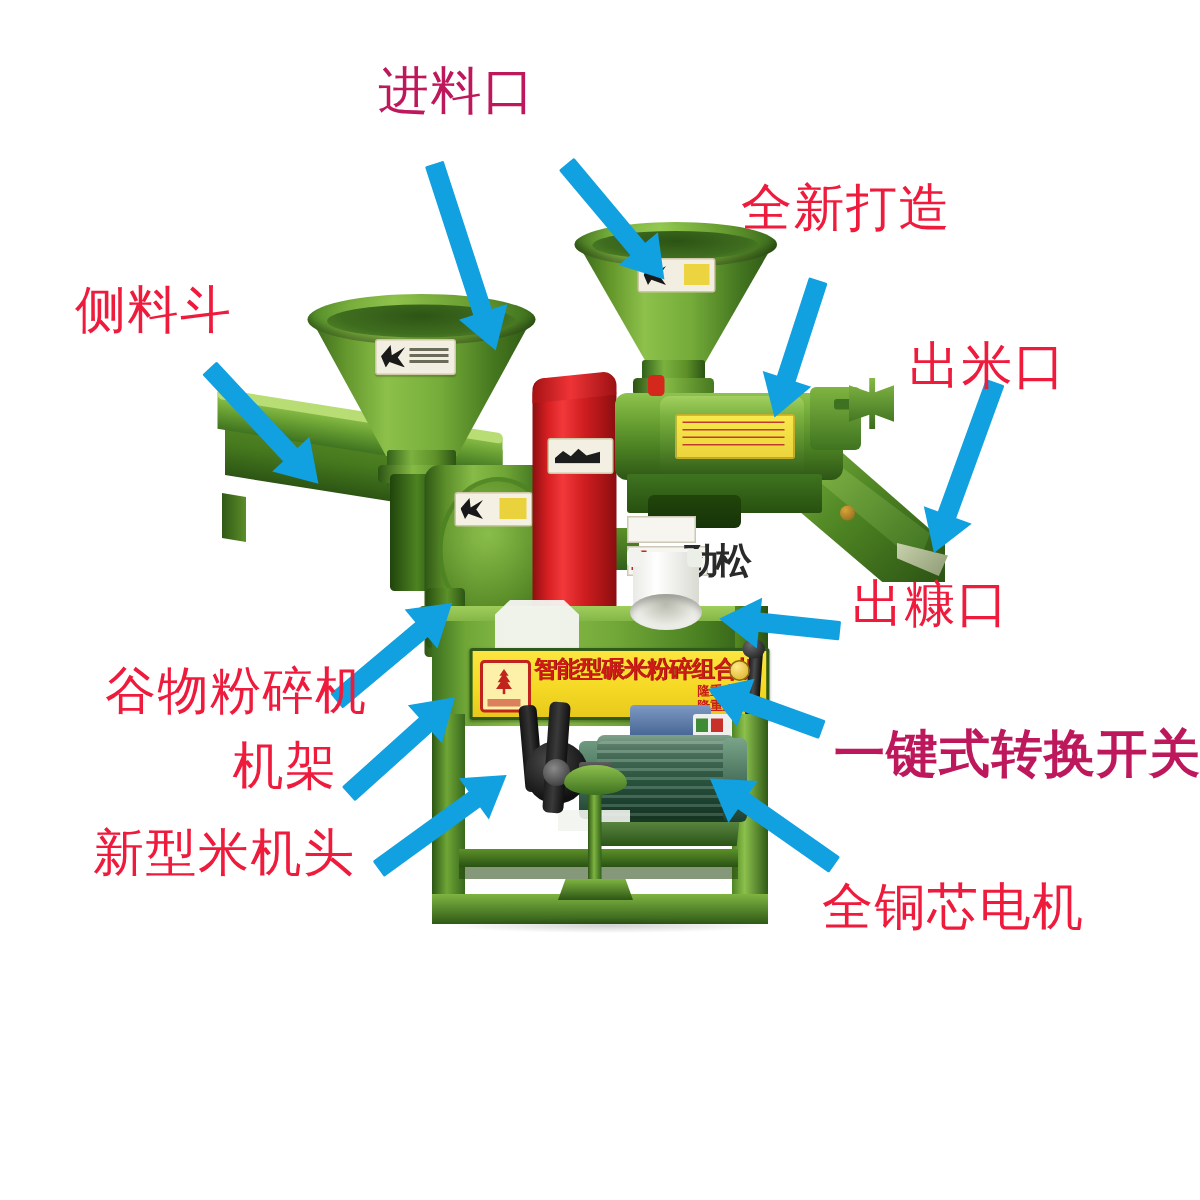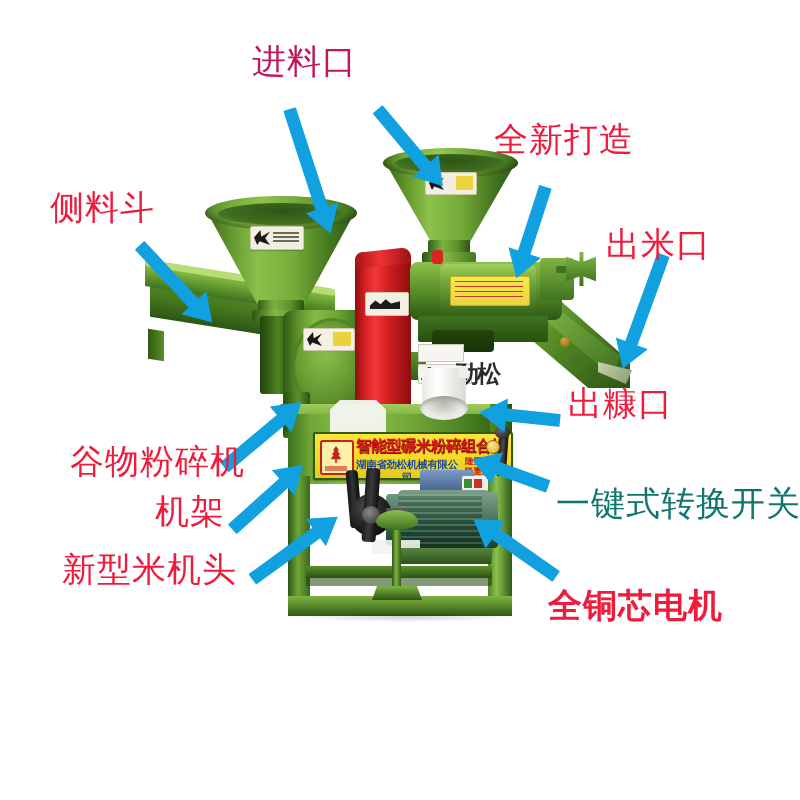--- a/index.html
+++ b/index.html
@@ -545,21 +545,20 @@
     <div class="pc branTab"></div>
     <div class="pc branTab2"></div>
     <div class="pc branMouth"></div>
 
     <div class="pc plate">
       <span class="seal">
         <span class="tree"></span>
           <span class="sub"></span>
       </span>
       <span class="ptitle">智能型碾米粉碎组合机</span>
-      <span class="pcompany">湖南省劲松机械有限公司</span>
       <span class="pslogan">
         <span>隆重上市</span><br>
         <span>隆重上市</span>
       </span>
     </div>
 
     <div class="pc switchRod"></div>
     <div class="pc switchKnob"></div>
     <div class="pc switchBtn"></div>
 
@@ -643,17 +642,17 @@
 
   <div id="anno-layer">
       <div class="anno" style="left: 252px; top: 44px; font-size: 34px; color: #be185d;">进料口</div>
       <div class="anno" style="left: 494px; top: 122px; font-size: 34px; color: rgb(239, 27, 61);">全新打造</div>
       <div class="anno" style="left: 50px; top: 190px; font-size: 34px; color: rgb(239, 27, 61);">侧料斗</div>
       <div class="anno" style="left: 606px; top: 202px; font-size: 34px; color: rgb(239, 27, 61); margin-top: 25px;">出米口</div>
       <div class="anno" style="left: 568px; top: 386px; font-size: 34px; color: rgb(239, 27, 61);">出糠口</div>
       <div class="anno" style="left: 70px; top: 444px; font-size: 34px; color: rgb(239, 27, 61);">谷物粉碎机</div>
       <div class="anno" style="left: 155px; top: 494px; font-size: 34px; color: rgb(239, 27, 61);">机架</div>
       <div class="anno" style="left: 62px; top: 552px; font-size: 34px; color: rgb(239, 27, 61);">新型米机头</div>
-      <div class="anno" style="left: 556px; top: 486px; font-size: 34px; color: #0f766e;">一键式转换开关</div>
-      <div class="anno" style="left: 548px; top: 588px; font-size: 34px; color: rgb(239, 27, 61); font-weight: bold;">全铜芯电机</div>
+      <div class="anno" style="left: 556px; top: 486px; font-size: 34px; color: #be185d; font-weight: bold;">一键式转换开关</div>
+      <div class="anno" style="left: 548px; top: 588px; font-size: 34px; color: rgb(239, 27, 61);">全铜芯电机</div>
     </div>
 
 </div>
 
 </body></html>

